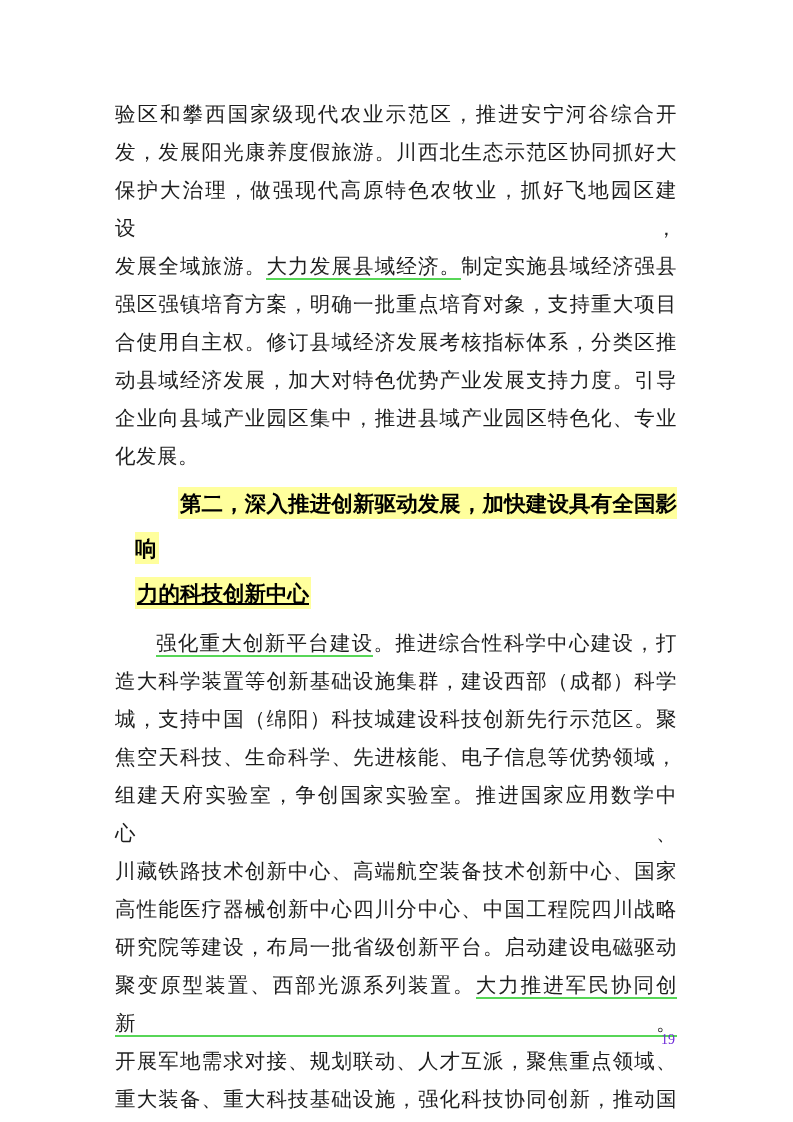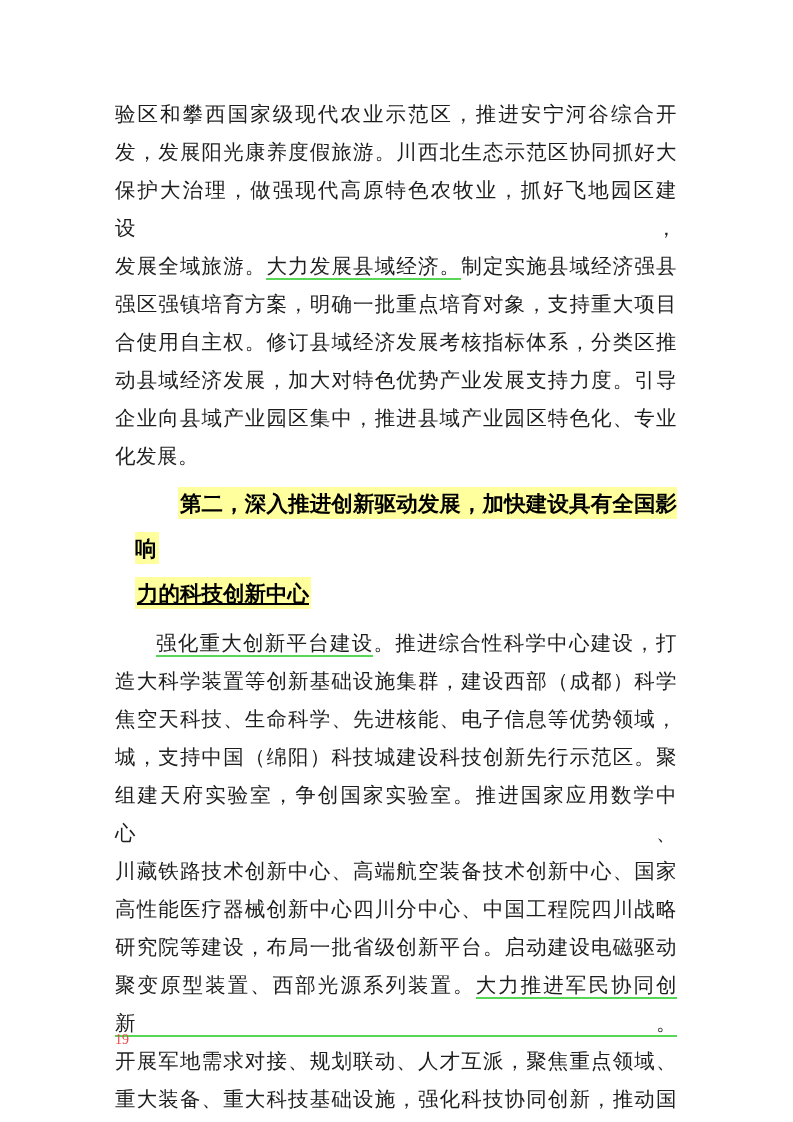--- a/index.html
+++ b/index.html
@@ -44,23 +44,23 @@
     text-justify:inter-character;
   }
   .heading .hline2 { text-align:left; text-align-last:left;text-decoration:underline; }
   .hl {
     background:#ffff9d;
     padding:4px 2px 3px 2px;
   }
   .footer {
     position:absolute;
     left:115px; top:1032px; width:560px;
-    text-align:left;
+    text-align:right;
     font-size:14px;
-    color:#ef4444;
+    color:#6d28d9;
   }
 </style>
 </head>
 <body>
 
 <div class="page">
   <div class="content">
 
     <div class="para">
       <div class="line">验区和攀西国家级现代农业示范区，推进安宁河谷综合开</div>
@@ -75,22 +75,22 @@
     </div>
 
     <div class="heading">
       <div class="hline hline1"><span class="hl">第二，深入推进创新驱动发展，加快建设具有全国影响</span></div>
       <div class="hline hline2"><span class="hl">力的科技创新中心</span></div>
     </div>
 
     <div class="para">
       <div class="line indent"><span class="u">强化重大创新平台建设</span><span>。推进综合性科学中心建设，打</span></div>
       <div class="line">造大科学装置等创新基础设施集群，建设西部（成都）科学</div>
+      <div class="line">城，支持中国（绵阳）科技城建设科技创新先行示范区。聚</div>
       <div class="line">焦空天科技、生命科学、先进核能、电子信息等优势领域，</div>
-      <div class="line">城，支持中国（绵阳）科技城建设科技创新先行示范区。聚</div>
       <div class="line">组建天府实验室，争创国家实验室。推进国家应用数学中心、</div>
       <div class="line">川藏铁路技术创新中心、高端航空装备技术创新中心、国家</div>
       <div class="line">高性能医疗器械创新中心四川分中心、中国工程院四川战略</div>
       <div class="line">研究院等建设，布局一批省级创新平台。启动建设电磁驱动</div>
       <div class="line"><span>聚变原型装置、西部光源系列装置。</span><span class="u">大力推进军民协同创新。</span></div>
       <div class="line">开展军地需求对接、规划联动、人才互派，聚焦重点领域、</div>
       <div class="line">重大装备、重大科技基础设施，强化科技协同创新，推动国</div>
 
     </div>
 

